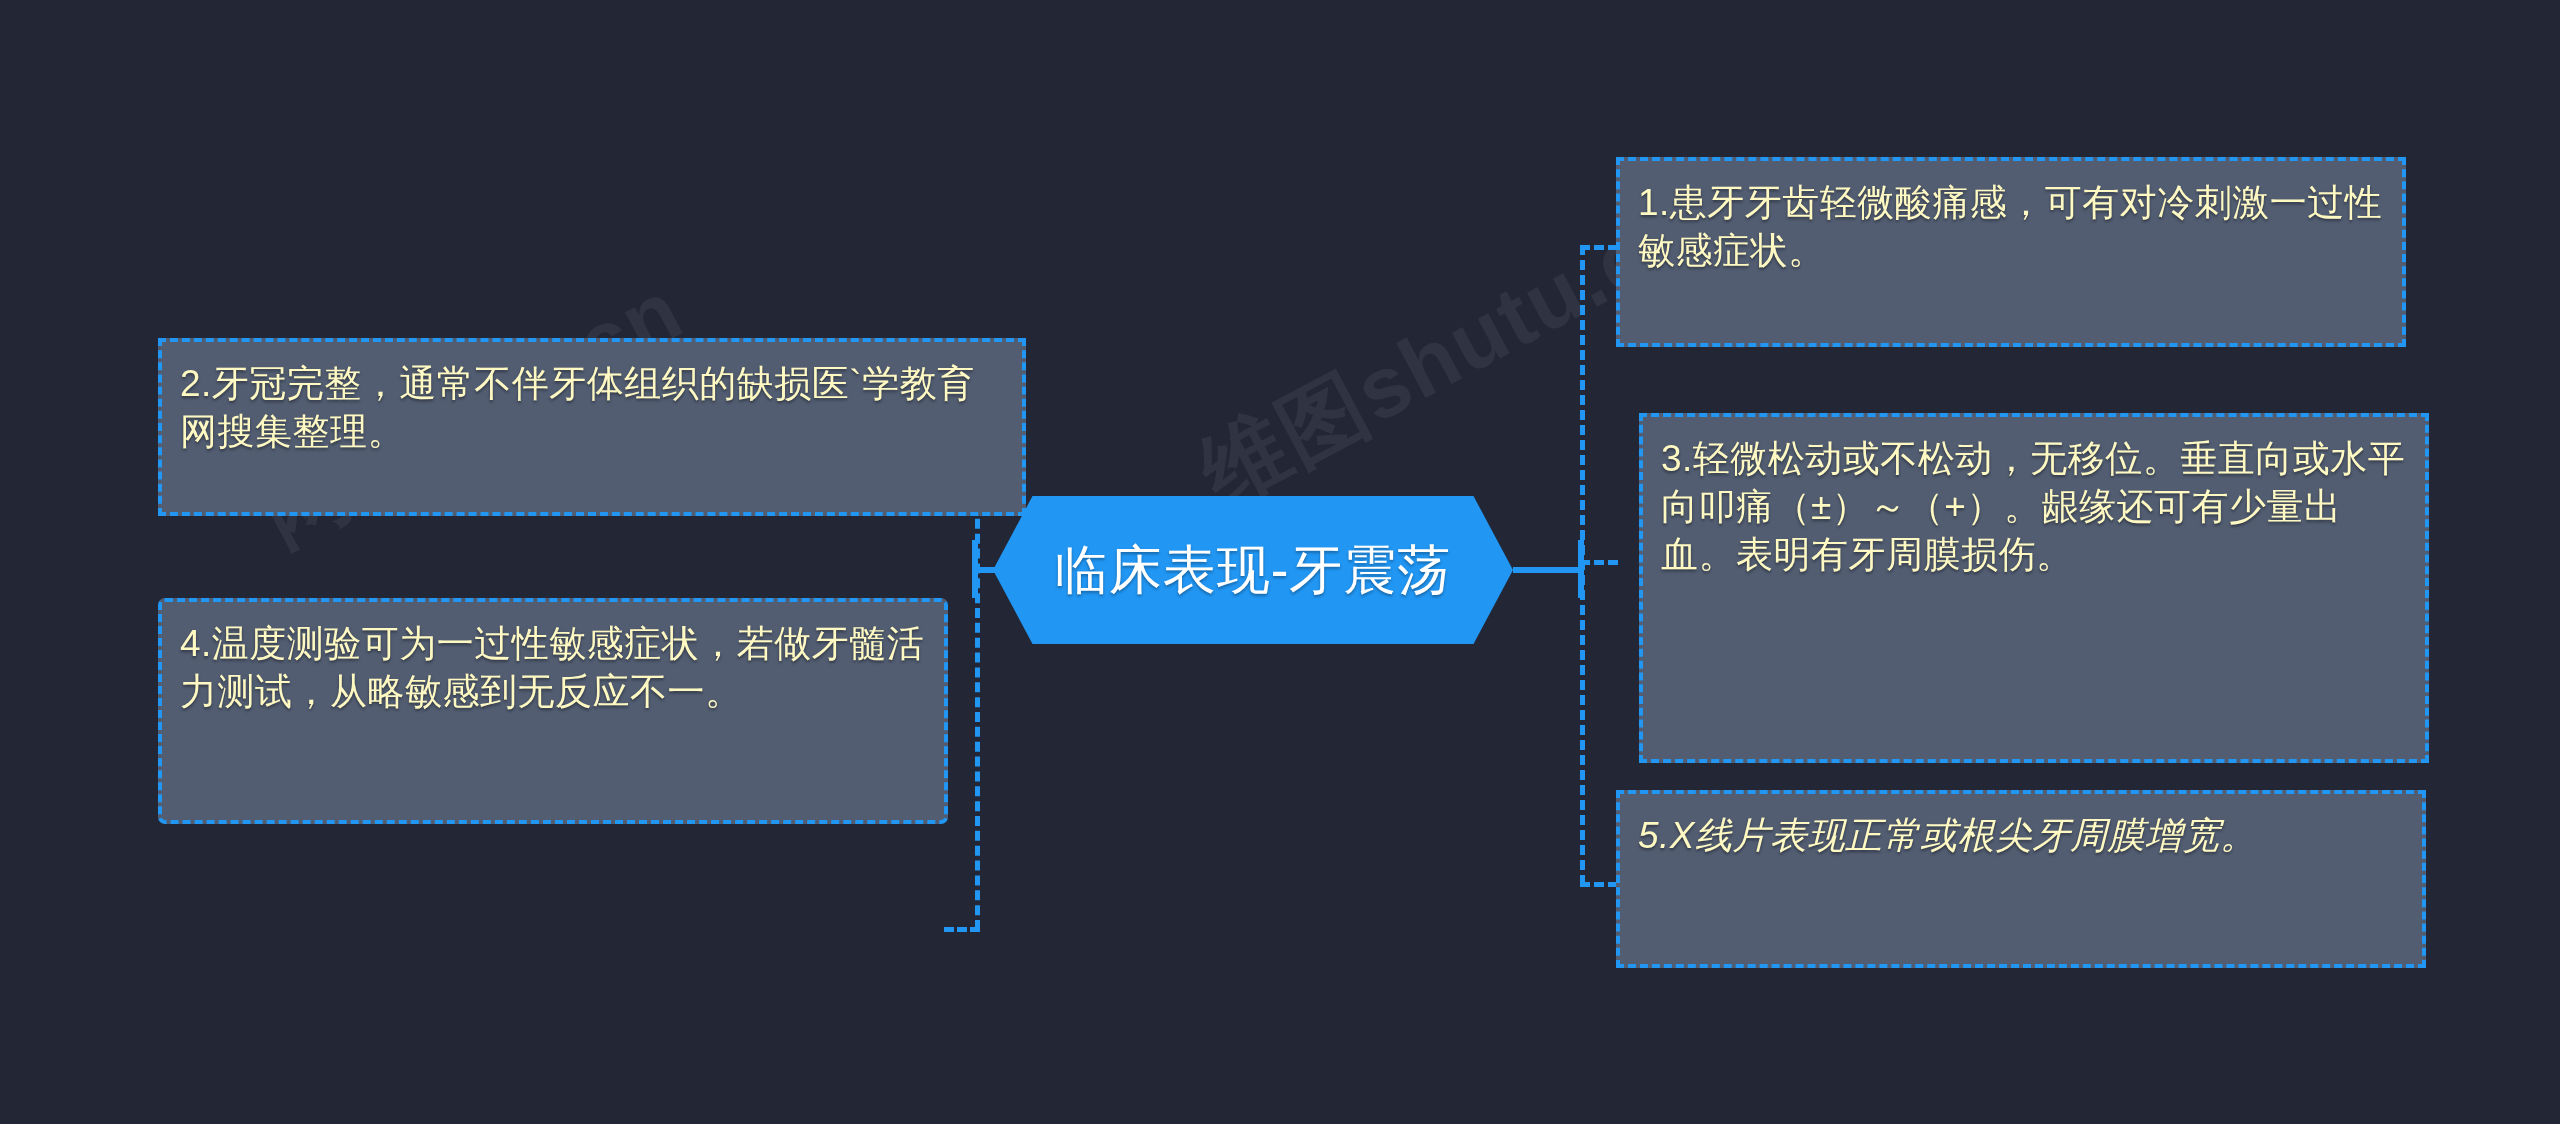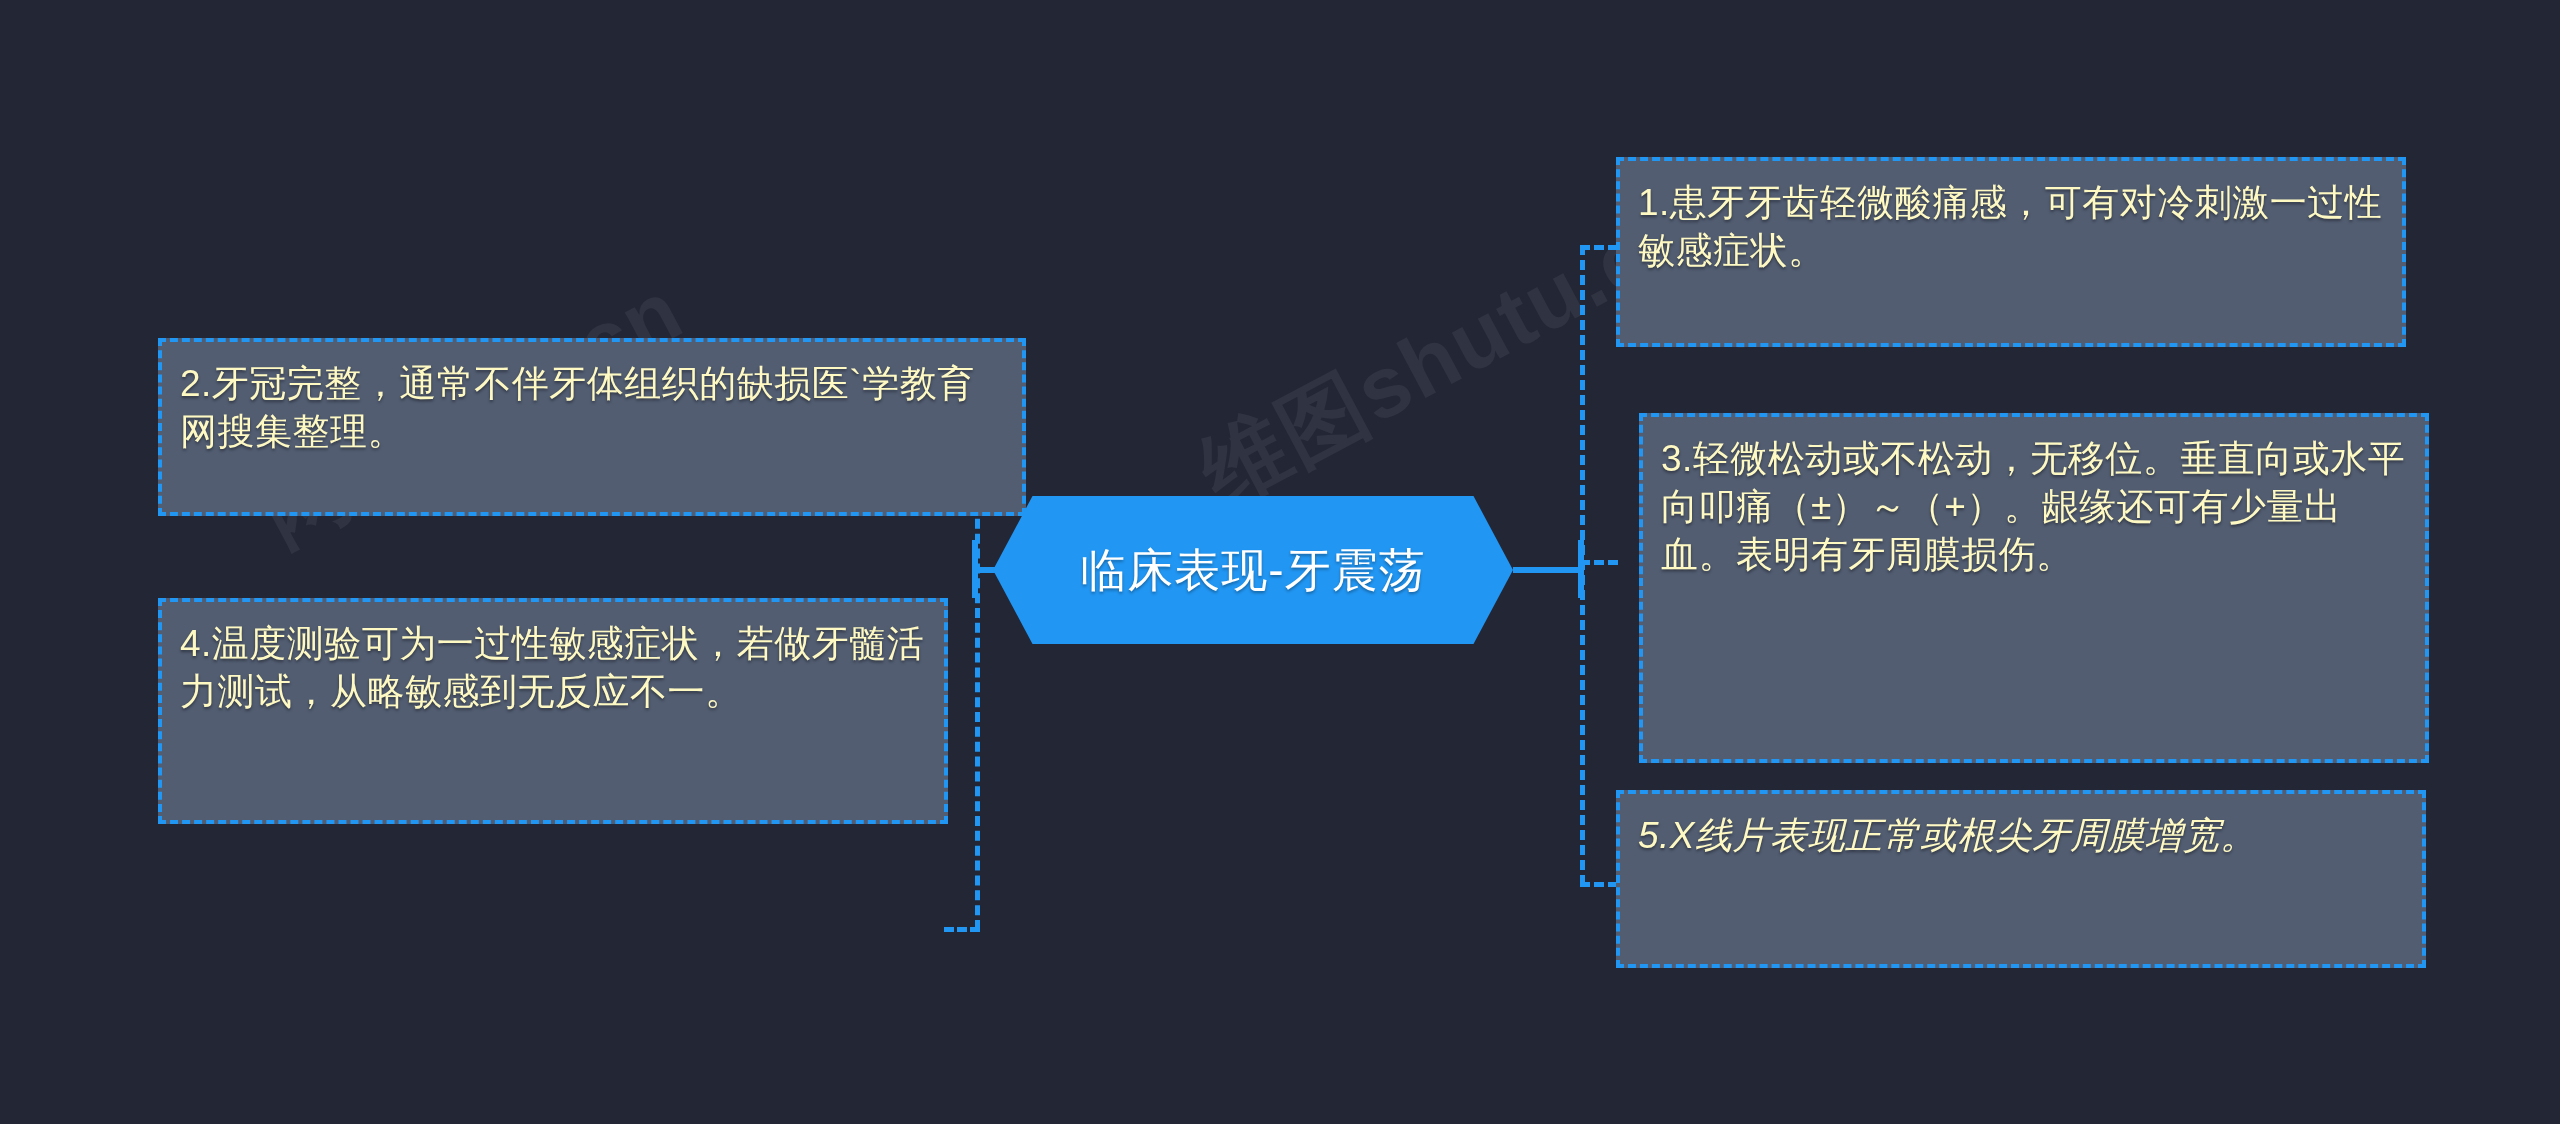--- a/index.html
+++ b/index.html
@@ -49,21 +49,21 @@
     background: #2196f3;
     -webkit-clip-path: polygon(7.6% 0%, 92.4% 0%, 100% 50%, 92.4% 100%, 7.6% 100%, 0% 50%);
     clip-path: polygon(7.6% 0%, 92.4% 0%, 100% 50%, 92.4% 100%, 7.6% 100%, 0% 50%);
     display: flex;
     align-items: center;
     justify-content: center;
     z-index: 6;
   }
   .center-node .label {
     color: #ffffff;
-    font-size: 46px;
+    font-size: 53px;
     line-height: 1.1;
     letter-spacing: 1px;
     white-space: nowrap;
     text-shadow: 0 2px 3px rgba(0,0,0,0.32);
   }
 
   
   .node {
     position: absolute;
     box-sizing: border-box;
@@ -83,21 +83,21 @@
     word-break: break-all;
   }
 
   
   #node-1 { left: 1616px; top: 157px;  width: 790px; height: 190px; }
   #node-3 { left: 1616px; top: 413px;  width: 790px; height: 350px; margin-left: 23px; }
   #node-5 { left: 1616px; top: 790px;  width: 810px; height: 178px; font-style: italic; }
 
   
   #node-2 { left: 158px;  top: 338px;  width: 868px; height: 178px; }
-  #node-4 { left: 158px;  top: 598px;  width: 790px; height: 226px; }
+  #node-4 { left: 158px;  top: 598px;  width: 790px; height: 226px; border-radius: 7px; }
 
   
   .conn {
     position: absolute;
     z-index: 2;
   }
   .conn-v {
     border-left: 5px dashed #2196f3;
     width: 0;
   }

